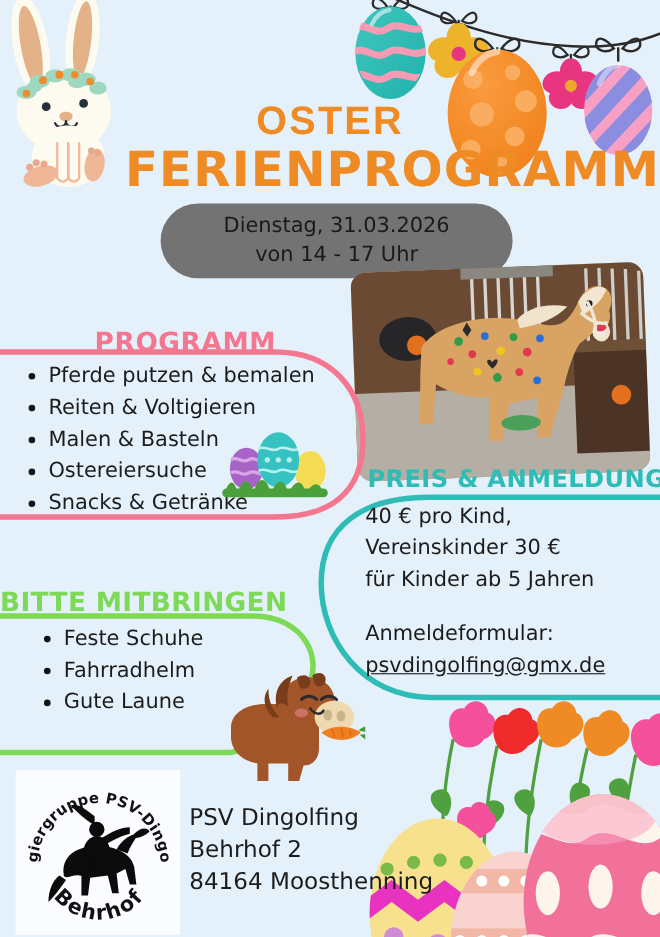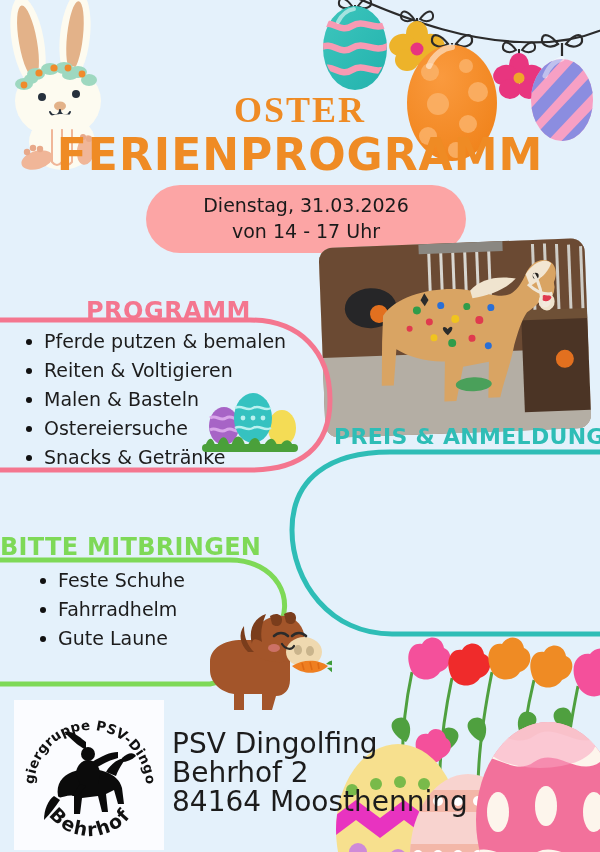--- a/index.html
+++ b/index.html
@@ -9,34 +9,34 @@
     font-family:"DejaVu Sans", sans-serif;
     position:relative;
   }
   .poster{position:absolute;inset:0;overflow:hidden;background:#e4f1fb;}
   .layer{position:absolute;inset:0;}
   svg.layer{pointer-events:none;}
 
   
   .title-wrap{position:absolute;left:0;top:92px;width:600px;text-align:center;}
   .title-1{
-    font-family:Liberation Serif, serif;
+    font-family:Liberation Sans, sans-serif;
     font-weight:bold;font-size:36px;letter-spacing:2px;
     color:#ef8b24;line-height:1;
   }
   .title-2{
     font-family:"DejaVu Sans", sans-serif;
     font-weight:bold;font-size:44px;letter-spacing:1px;
-    color:#ef8b24;line-height:1.05;margin-top:4px;
+    color:#ef8b24;line-height:1.05;margin-top:4px;text-align:right;
   }
 
   
   .date-pill{
     position:absolute;left:146px;top:185px;width:320px;height:68px;
-    background:#fca5a5;border-radius:34px;
+    background:#737373;border-radius:34px;
     display:flex;flex-direction:column;align-items:center;justify-content:center;
     color:#1a1a1a;font-size:19px;line-height:1.35;
   }
 
   
   .h-prog{
     position:absolute;left:48px;top:297px;
     font-weight:bold;font-size:24px;letter-spacing:0.5px;color:#f4768f;margin-left:38px;
   }
   .h-preis{
@@ -69,21 +69,21 @@
     color:#1c1c1c;font-size:19px;line-height:29px;
   }
   .preis-body .gap{height:20px;}
   .mail{
     color:#1c1c1c;text-decoration:underline;
   }
 
   
   .address{
     position:absolute;left:172px;top:729px;
-    color:#1c1c1c;font-size:28px;line-height:29px;
+    color:#1c1c1c;font-size:21px;line-height:29px;
   }
 
   
   .photo{
     position:absolute;left:322px;top:243px;width:266px;height:190px;
     border-radius:14px;overflow:hidden;transform:rotate(-2.2deg);
     background:#7b5a44;
   }
   .photo .ph-inner{position:absolute;inset:0;}
 </style>
@@ -356,20 +356,28 @@
     <li>Ostereiersuche</li>
     <li>Snacks &amp; Getränke</li>
   </ul>
 
   <ul class="plain list-mit">
     <li>Feste Schuhe</li>
     <li>Fahrradhelm</li>
     <li>Gute Laune</li>
   </ul>
 
+  <div class="preis-body">
+    <div>40 € pro Kind,</div>
+    <div>Vereinskinder 30 €</div>
+    <div>für Kinder ab 5 Jahren</div>
+    <div class="gap"></div>
+    <div>Anmeldeformular:</div>
+    <a class="mail" href="#">psvdingolfing@gmx.de</a>
+  </div>
 
   <svg style="position:absolute;left:198px;top:392px;" viewBox="0 0 110 62" width="110" height="62">
     <ellipse cx="26" cy="34" rx="15" ry="19" fill="#a764c6"></ellipse>
     <g stroke="#d9a6ea" stroke-width="3" fill="none">
       <path d="M12,26 C18,22 22,30 28,26 C34,22 38,30 42,26"></path>
       <path d="M12,38 C18,34 22,42 28,38 C34,34 38,42 42,38"></path>
     </g>
     <ellipse cx="84" cy="36" rx="14" ry="18" fill="#f4dc55"></ellipse>
     <ellipse cx="55" cy="26" rx="19" ry="25" fill="#35c2c0"></ellipse>
     <g stroke="#b9f0ef" stroke-width="2.4" fill="none">

